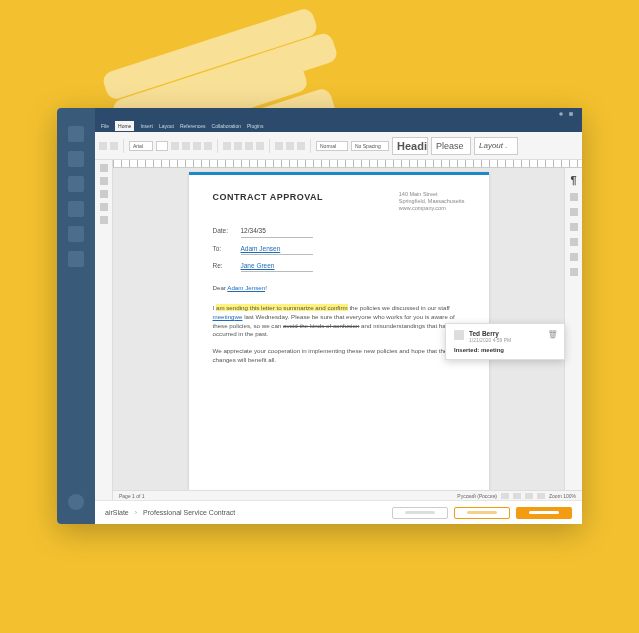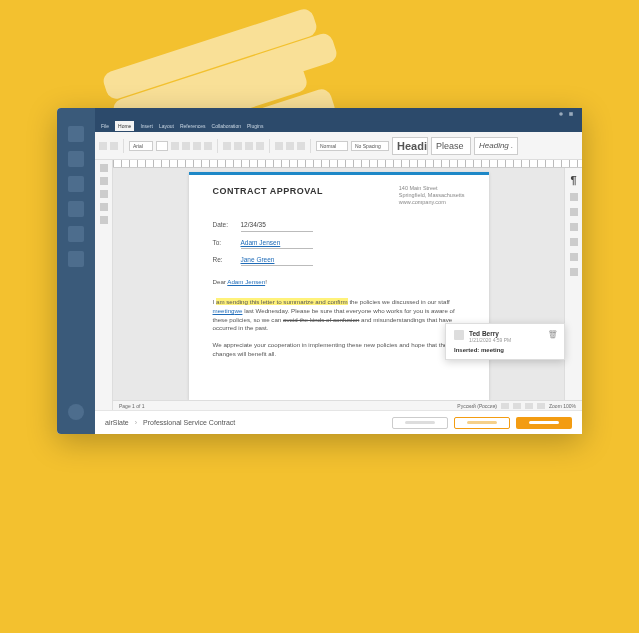--- a/index.html
+++ b/index.html
@@ -23,21 +23,21 @@
   position: absolute;
   background: #fff;
   border-radius: 10px;
   transform: rotate(-18deg);
 }
 .app-frame {
   position: absolute;
   top: 108px;
   left: 57px;
   width: 525px;
-  height: 326px;
+  height: 416px;
   background: #fff;
   border-radius: 4px;
   box-shadow: 0 8px 30px rgba(0,0,0,0.25);
   display: flex;
   overflow: visible;
 }
 .app-sidebar {
   width: 38px;
   background: #3a5a7a;
   display: flex;
@@ -207,21 +207,21 @@
   padding: 0;
   font-size: 7px;
   color: #444;
   line-height: 1.4;
 }
 .page-accent {
   height: 3px;
   background: #1e88c7;
 }
 .page-inner {
-  padding: 10px 24px 10px 24px;
+  padding: 16px 24px 10px 24px;
 }
 .doc-header {
   display: flex;
   justify-content: space-between;
   align-items: flex-start;
   margin-bottom: 14px;
 }
 .doc-title {
   font-size: 9px;
   font-weight: bold;
@@ -391,21 +391,21 @@
       <div class="tb-icon"></div>
       <div class="sep"></div>
       <div class="tb-icon"></div>
       <div class="tb-icon"></div>
       <div class="tb-icon"></div>
       <div class="sep"></div>
       <div class="tb-box" style="width:32px">Normal</div>
       <div class="tb-box" style="width:38px">No Spacing</div>
       <div class="style-box" style="width:36px;font-size:11px">Headi</div>
       <div class="style-box" style="width:40px;font-size:9px;font-weight:normal">Please</div>
-      <div class="style-box" style="width:44px;font-size:8px;font-style:italic;font-weight:normal">Heading .</div>
+      <div class="style-box" style="width:44px;font-size:8px;font-style:italic;font-weight:normal">Layout .</div>
     </div>
 
     <div class="ruler-area">
       <div class="left-tools">
         <div></div>
         <div></div>
         <div></div>
         <div></div>
         <div></div>
       </div>

